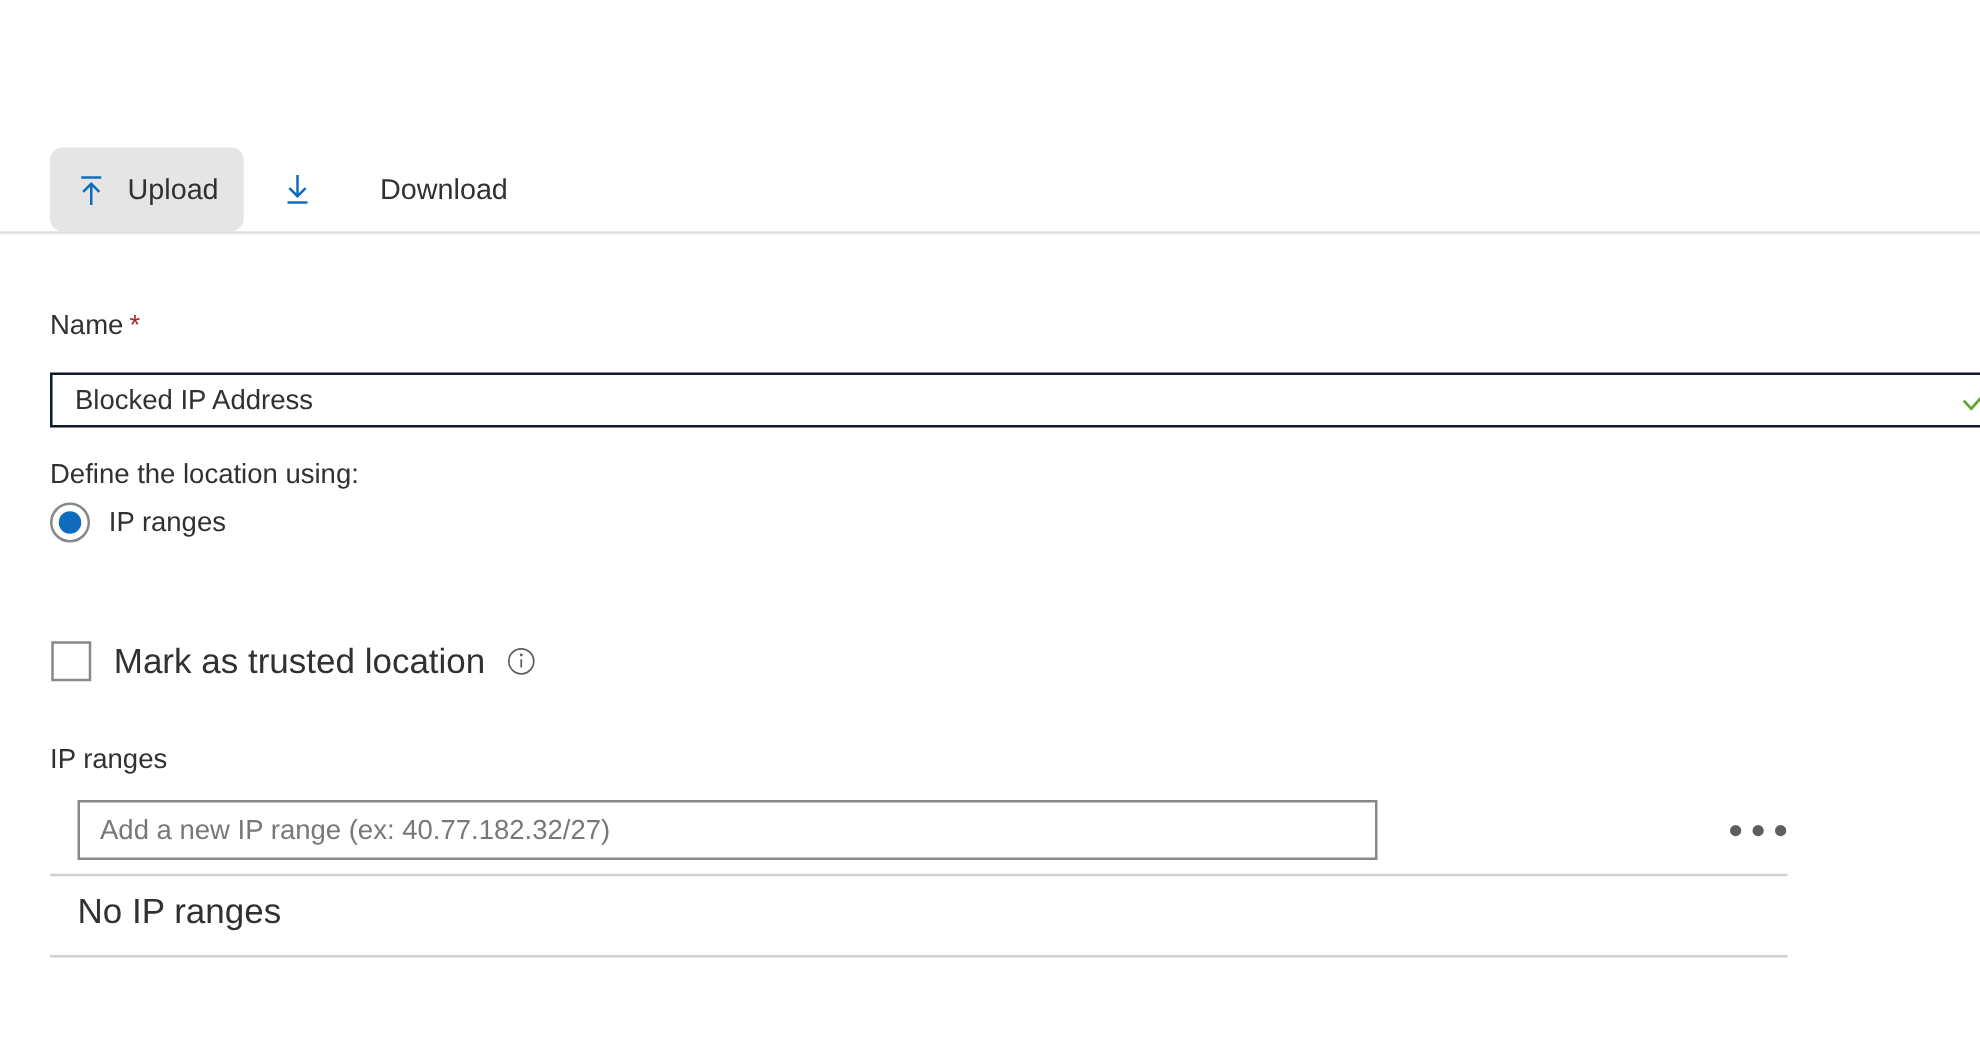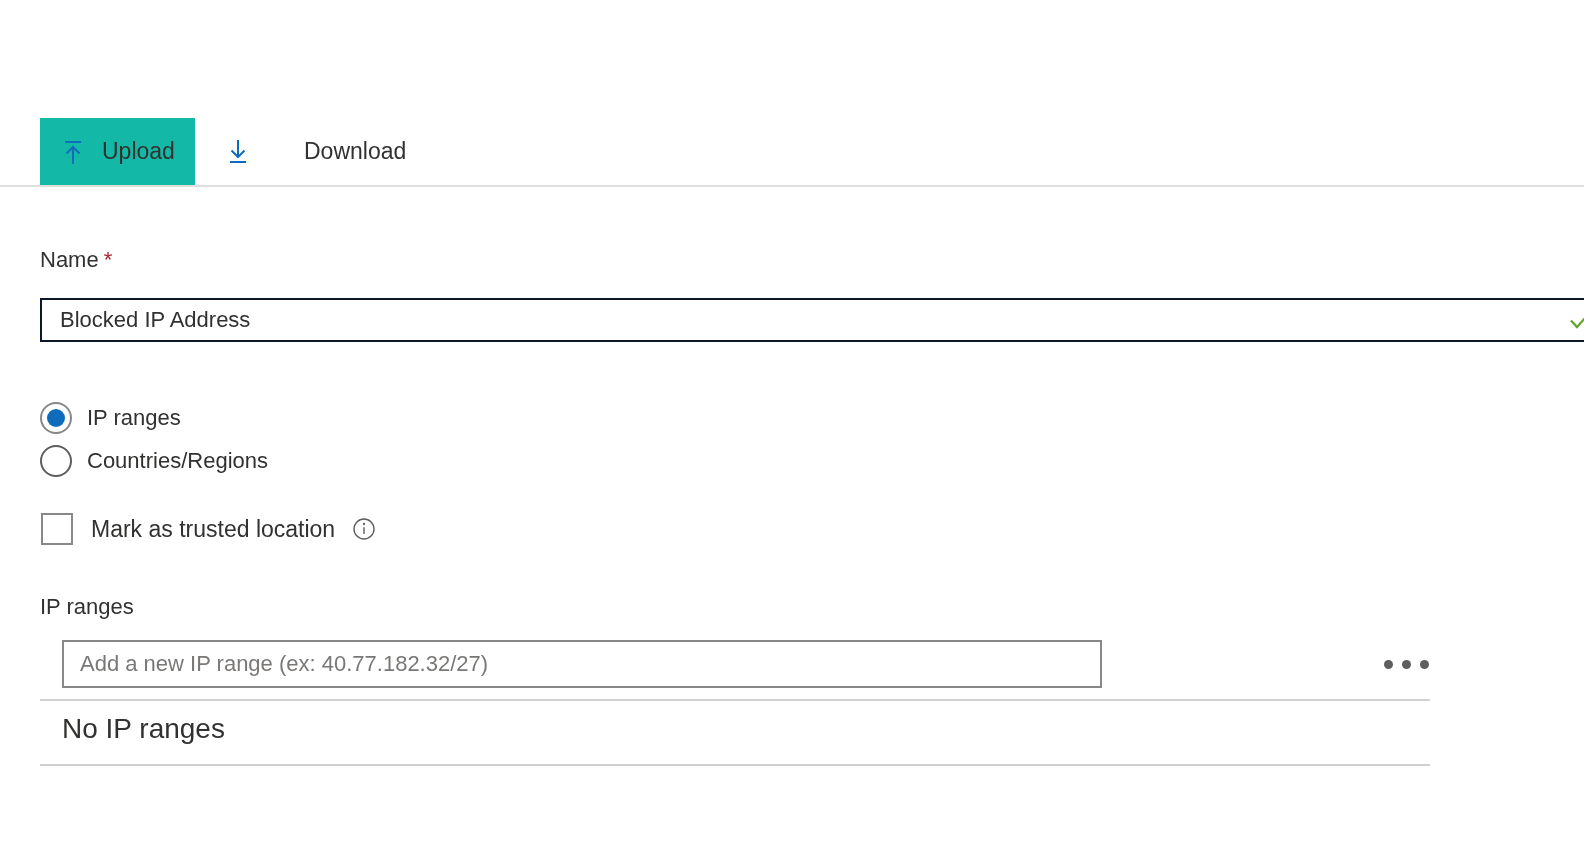--- a/index.html
+++ b/index.html
@@ -53,21 +53,22 @@
     height: 67px;
     display: flex;
     align-items: center;
     background: transparent;
     border: none;
     padding: 0 20px 0 18px;
     cursor: pointer;
     font-family: "Liberation Sans", sans-serif;
   }
   .cmd-btn.active {
-    background: #14b8a6;
+    background: #e5e5e5;
+    border-radius: 10px;
   }
   .cmd-upload { left: 40px; }
   .cmd-download { left: 205px; gap: 37px; }
   .cmd-icon {
     display: inline-flex;
     align-items: center;
     justify-content: center;
     width: 30px;
     height: 30px;
     flex: 0 0 auto;
@@ -190,21 +191,21 @@
   .checkbox-mark {
     width: 32px;
     height: 32px;
     border: 2px solid #8a8886;
     background: #ffffff;
     box-sizing: border-box;
     flex: 0 0 auto;
   }
   .checkbox-label {
     margin-left: 18px;
-    font-size: 23px;
+    font-size: 28px;
     color: #323130;
     line-height: 1;
     white-space: nowrap;
   }
   .info-icon {
     margin-left: 17px;
     width: 24px;
     height: 24px;
     display: inline-flex;
     align-items: center;
@@ -321,30 +322,27 @@
 
   <div class="name-field-wrap">
     <input class="name-input" type="text" value="Blocked IP Address" style="">
     <span class="valid-check">
       <svg width="26" height="26" viewBox="0 0 26 26" aria-hidden="true">
         <polyline points="4,13.5 10,20 22,6.5" fill="none" stroke="#5fa72a" stroke-width="2.2"></polyline>
       </svg>
     </span>
   </div>
 
+  <div class="field-label label-define">Define the location using:</div>
 
   <div class="radio-row radio-ip">
     <span class="radio-mark checked"></span>
     <span class="radio-label">IP ranges</span>
   </div>
 
-  <div class="radio-row radio-country">
-    <span class="radio-mark"></span>
-    <span class="radio-label">Countries/Regions</span>
-  </div>
 
   <div class="checkbox-row">
     <span class="checkbox-mark"></span>
     <span class="checkbox-label">Mark as trusted location</span>
     <span class="info-icon">
       <svg width="24" height="24" viewBox="0 0 24 24" aria-hidden="true">
         <circle cx="12" cy="12" r="10" fill="none" stroke="#605e5c" stroke-width="1.4"></circle>
         <circle cx="12" cy="7" r="1.15" fill="#605e5c"></circle>
         <line x1="12" y1="10.3" x2="12" y2="17" stroke="#605e5c" stroke-width="1.4"></line>
       </svg>

